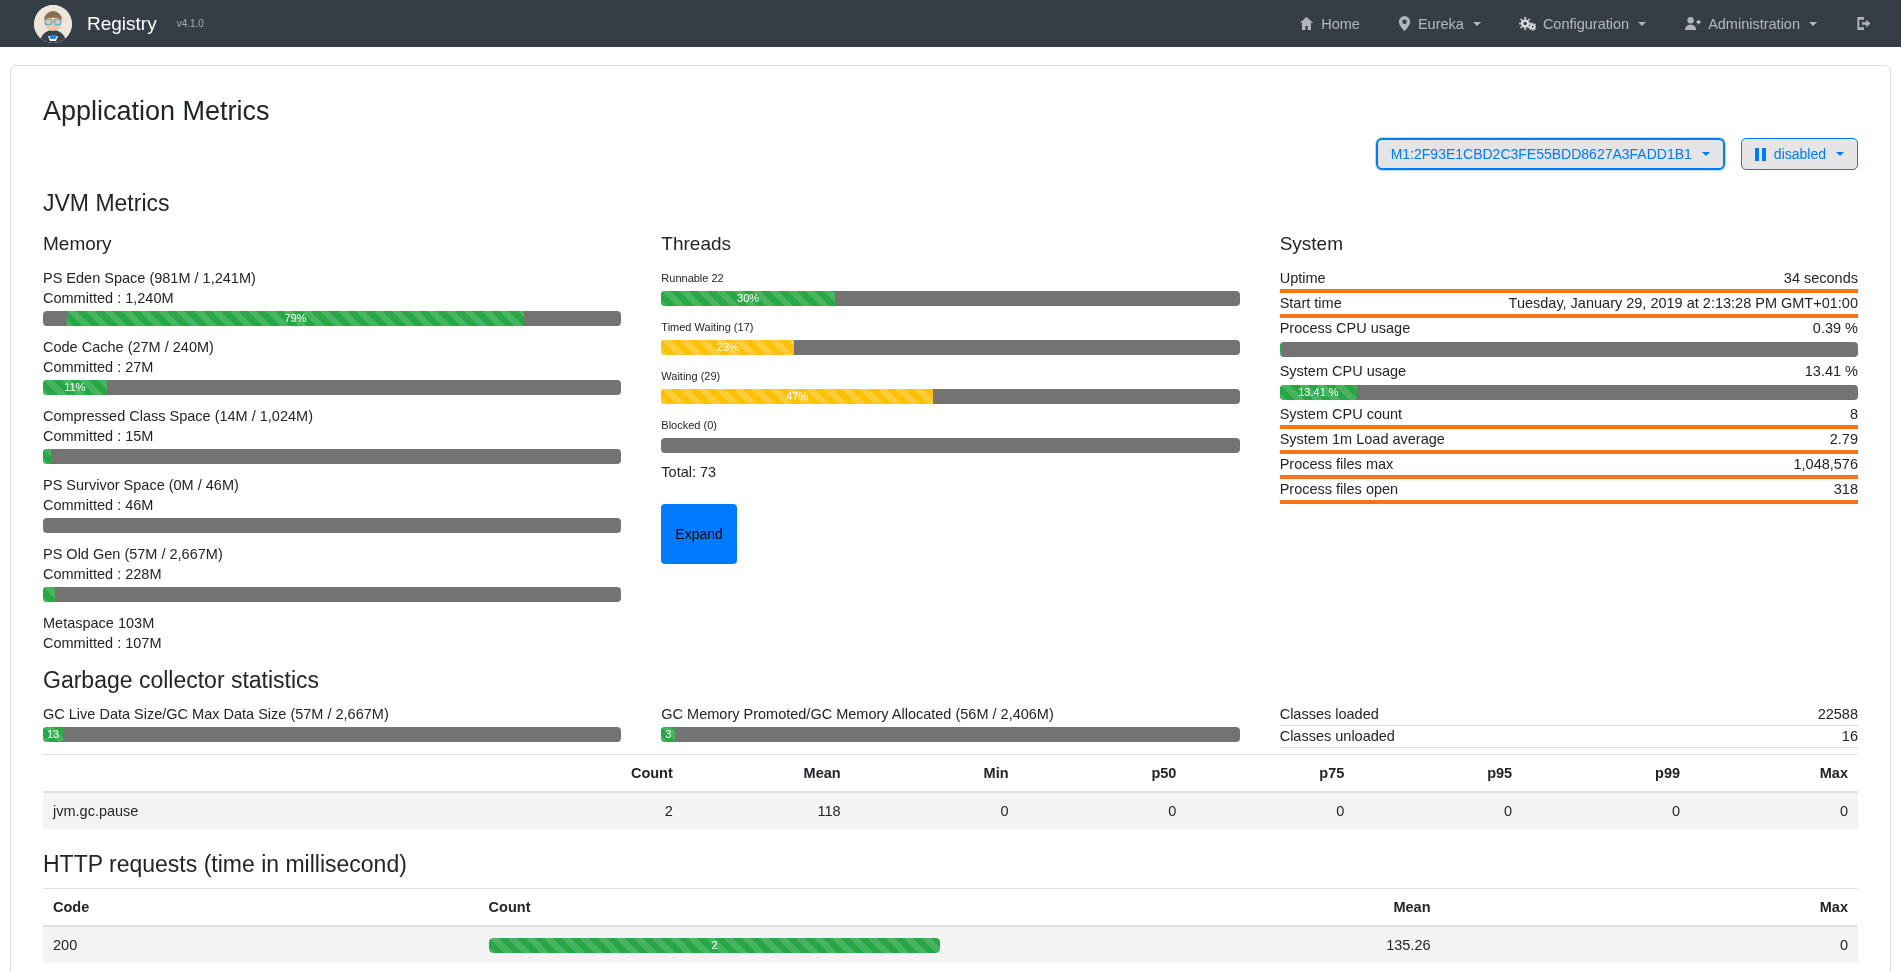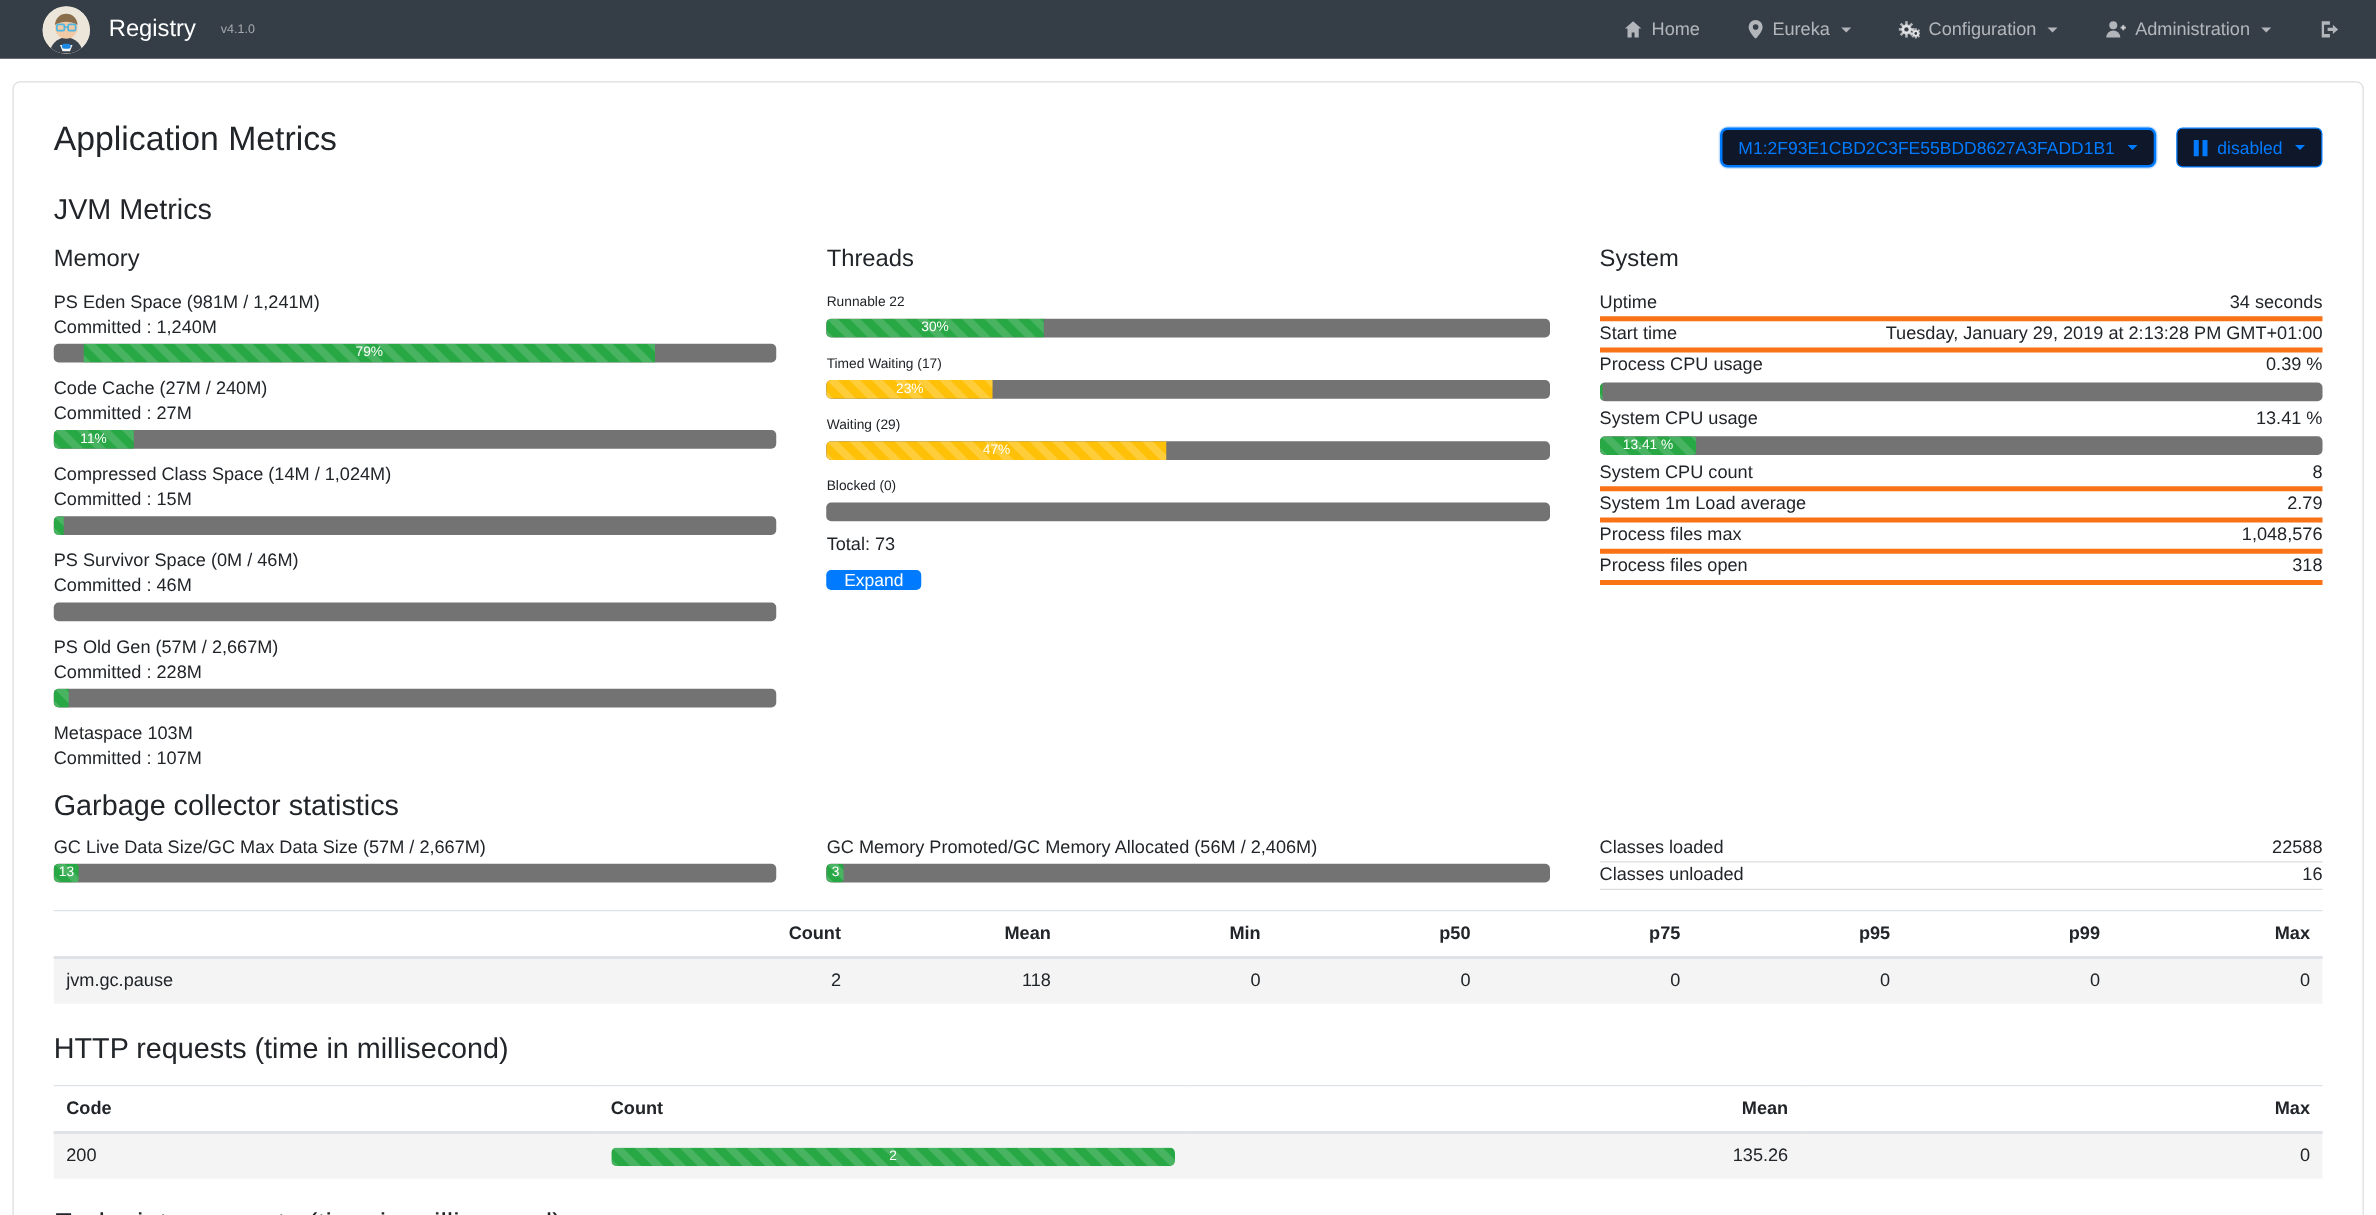--- a/index.html
+++ b/index.html
@@ -33,29 +33,29 @@
   
   .card {
     margin:18px 10px 0; border:1px solid #ddd; border-radius:6px;
     padding:30px 32px 40px; min-height:900px; background:#fff;
   }
   .title-row { display:flex; justify-content:space-between; align-items:flex-start; margin-bottom:20px; }
   h2.page-title { font-size:27px; font-weight:400; margin:0; }
   .title-btns { display:flex; gap:16px; margin-top:6px; }
   .btn { font-family:inherit; cursor:pointer; display:flex; align-items:center; white-space:nowrap; }
   .btn-outline {
-    background:#0f172a; color:#007bff; border:1px solid #007bff;
-    border-radius:5px; padding:6px 13px; font-size:14px; gap:8px;
+    background:#e5e5e5; color:#007bff; border:1px solid #007bff;
+    border-radius:5px; padding:6px 13px; font-size:14px; gap:8px;margin-top:36px;
   }
   .instance-btn { border-width:2px; box-shadow:0 0 0 1px rgba(0,123,255,.25); border-radius:6px; }
   .pause-icon { display:inline-flex; gap:3px; }
   .pause-icon i { display:block; width:4px; height:13px; background:#007bff; }
   .btn-primary {
-    background:#007bff; color:#ffffff; border:none; border-radius:4px;
-    padding:0 14px; font-size:14px; margin-top:12px;
+    background:#007bff; color:#000000; border:none; border-radius:4px;
+    padding:22px 14px; font-size:14px; margin-top:24px;
   }
   
   h3.section { font-size:23px; font-weight:400; margin:14px 0 10px; }
   h4.col-head { font-size:19px; font-weight:400; margin:6px 0 13px; }
   
   .grid3 { display:grid; grid-template-columns:1fr 1fr 1fr; column-gap:40px; }
   
   .metric-name, .metric-committed { font-size:14.5px; line-height:20px; }
   .progress {
     height:15px; background:#737373; border-radius:4px; overflow:hidden;
@@ -80,21 +80,21 @@
     font-size:14.5px; line-height:16px; padding:2px 0 3px; border-bottom:4px solid #f97316;
   }
   .sysrow.noline { border-bottom:none; }
   .kvrow {
     display:flex; justify-content:space-between; font-size:14.5px; line-height:16px;
     padding:2px 0 3px; border-bottom:1px solid #ddd;
   }
   .thread-name { font-size:11px; line-height:20px; }
   .total-line { font-size:14.5px; margin-top:5px; }
   
-  table { width:100%; border-collapse:collapse; font-size:14.5px; margin:16px 0 22px; }
+  table { width:100%; border-collapse:collapse; font-size:14.5px; margin:6px 0 22px; }
   th {
     text-align:left; font-weight:700; padding:10px;
     border-top:1px solid #dee2e6; border-bottom:2px solid #dee2e6;
   }
   td { padding:10px; }
   tr.striped td { background:rgba(0,0,0,.045); }
   .num { text-align:right; }
   .gc-table col.c-label { width:26%; }
   .gc-table col.c-num { width:9.25%; }
   .http-table col.c-code { width:24%; }

